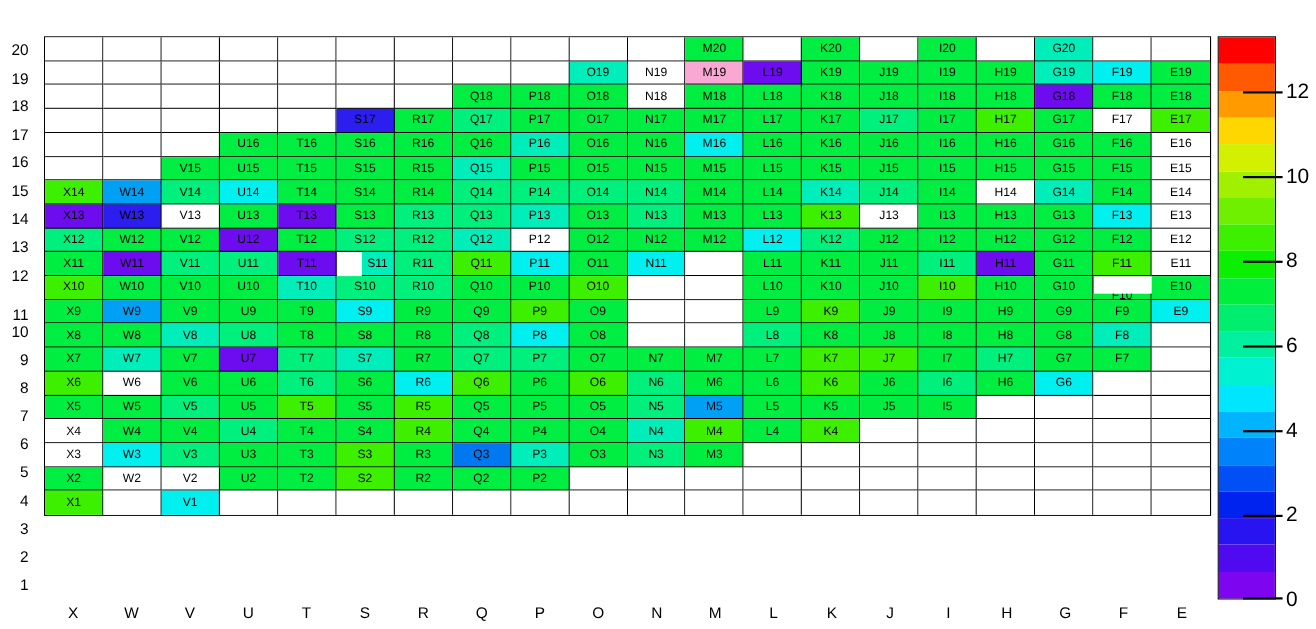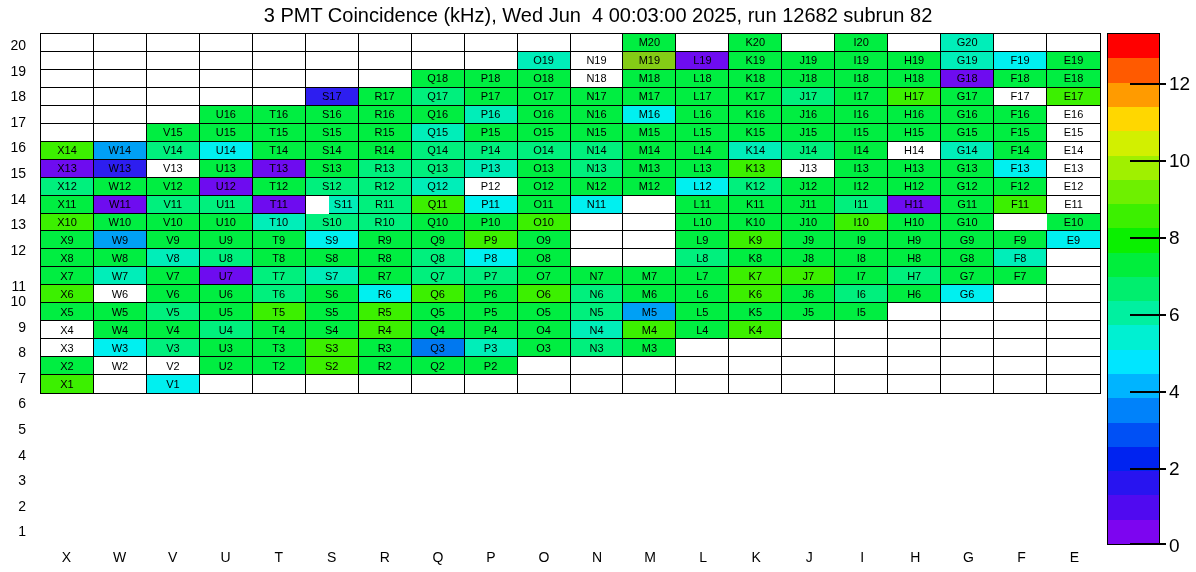--- a/index.html
+++ b/index.html
@@ -1,19 +1,19 @@
 <!DOCTYPE html>
 <html><head>
 <meta charset="utf-8">
 <style>
   html,body { margin:0; padding:0; background:#fff; font-family:"Liberation Sans",sans-serif; }
   .figure { position:relative; width:1196px; height:572px; background:#ffffff; overflow:hidden; }
   .title { position:absolute; top:4px; left:0; width:100%; text-align:center;
            font-size:20px; color:#000; white-space:pre; }
-  .plot { position:absolute; left:40px; top:33px; width:1061px; height:361px;
+  .plot { position:absolute; left:40px; top:33px; width:1061px; height:436px;
           display:grid; grid-template-columns:repeat(20,1fr); grid-template-rows:repeat(20,1fr);
           border:1px solid #000; box-sizing:border-box; background:#fff; }
   .cell { border-right:1px solid #000; border-bottom:1px solid #000; box-sizing:border-box;
           display:flex; align-items:center; justify-content:center;
           font-size:11px; color:#000; overflow:hidden; }
   .cell:nth-child(20n) { border-right:none; }
   .cell:nth-child(n+381) { border-bottom:none; }
   .ylabels { position:absolute; left:0; top:33px; width:34px; height:512px; }
   .ylabel { position:absolute; right:8px; width:26px; height:25.6px; line-height:25.6px;
             text-align:right; font-size:14px; color:#000; }
@@ -23,21 +23,20 @@
               border:1px solid #000; box-sizing:border-box;
               display:flex; flex-direction:column-reverse; }
   .cb-band { flex:1 1 0; }
   .cb-tick-line { position:absolute; left:1130px; width:36px; height:2px; background:#000; }
   .cb-tick-label { position:absolute; left:1169px; width:27px; font-size:19px; color:#000; }
 </style>
 </head>
 <body>
 
 <div class="figure">
-  <div class="title">3 PMT Coincidence (kHz), Wed Jun  4 00:03:00 2025, run 12682 subrun 82</div>
   <div class="ylabels">
       <div class="ylabel" style="top: 0px;">20</div>
       <div class="ylabel" style="top: 25.6px;">19</div>
       <div class="ylabel" style="top: 51.2px;">18</div>
       <div class="ylabel" style="top: 76.8px;">17</div>
       <div class="ylabel" style="top: 102.4px;">16</div>
       <div class="ylabel" style="top: 128px;">15</div>
       <div class="ylabel" style="top: 153.6px;">14</div>
       <div class="ylabel" style="top: 179.2px;">13</div>
       <div class="ylabel" style="top: 204.8px;">12</div>
@@ -78,21 +77,21 @@
       <div class="cell" style="background-color: rgb(255, 255, 255);"></div>
       <div class="cell" style="background-color: rgb(255, 255, 255);"></div>
       <div class="cell" style="background-color: rgb(255, 255, 255);"></div>
       <div class="cell" style="background-color: rgb(255, 255, 255);"></div>
       <div class="cell" style="background-color: rgb(255, 255, 255);"></div>
       <div class="cell" style="background-color: rgb(255, 255, 255);"></div>
       <div class="cell" style="background-color: rgb(255, 255, 255);"></div>
       <div class="cell" style="background-color: rgb(255, 255, 255);"></div>
       <div class="cell" style="background-color: rgb(0, 238, 185);">O19</div>
       <div class="cell" style="background-color: rgb(255, 255, 255);">N19</div>
-      <div class="cell" style="background-color: #84cc16;">M19</div>
+      <div class="cell" style="background-color: #f9a8d4;">M19</div>
       <div class="cell" style="background-color: rgb(110, 12, 240);">L19</div>
       <div class="cell" style="background-color: rgb(0, 238, 65);">K19</div>
       <div class="cell" style="background-color: rgb(0, 238, 65);">J19</div>
       <div class="cell" style="background-color: rgb(0, 238, 65);">I19</div>
       <div class="cell" style="background-color: rgb(0, 238, 65);">H19</div>
       <div class="cell" style="background-color: rgb(0, 238, 185);">G19</div>
       <div class="cell" style="background-color: rgb(0, 240, 240);">F19</div>
       <div class="cell" style="background-color: rgb(0, 238, 65);">E19</div>
       <div class="cell" style="background-color: rgb(255, 255, 255);"></div>
       <div class="cell" style="background-color: rgb(255, 255, 255);"></div>

